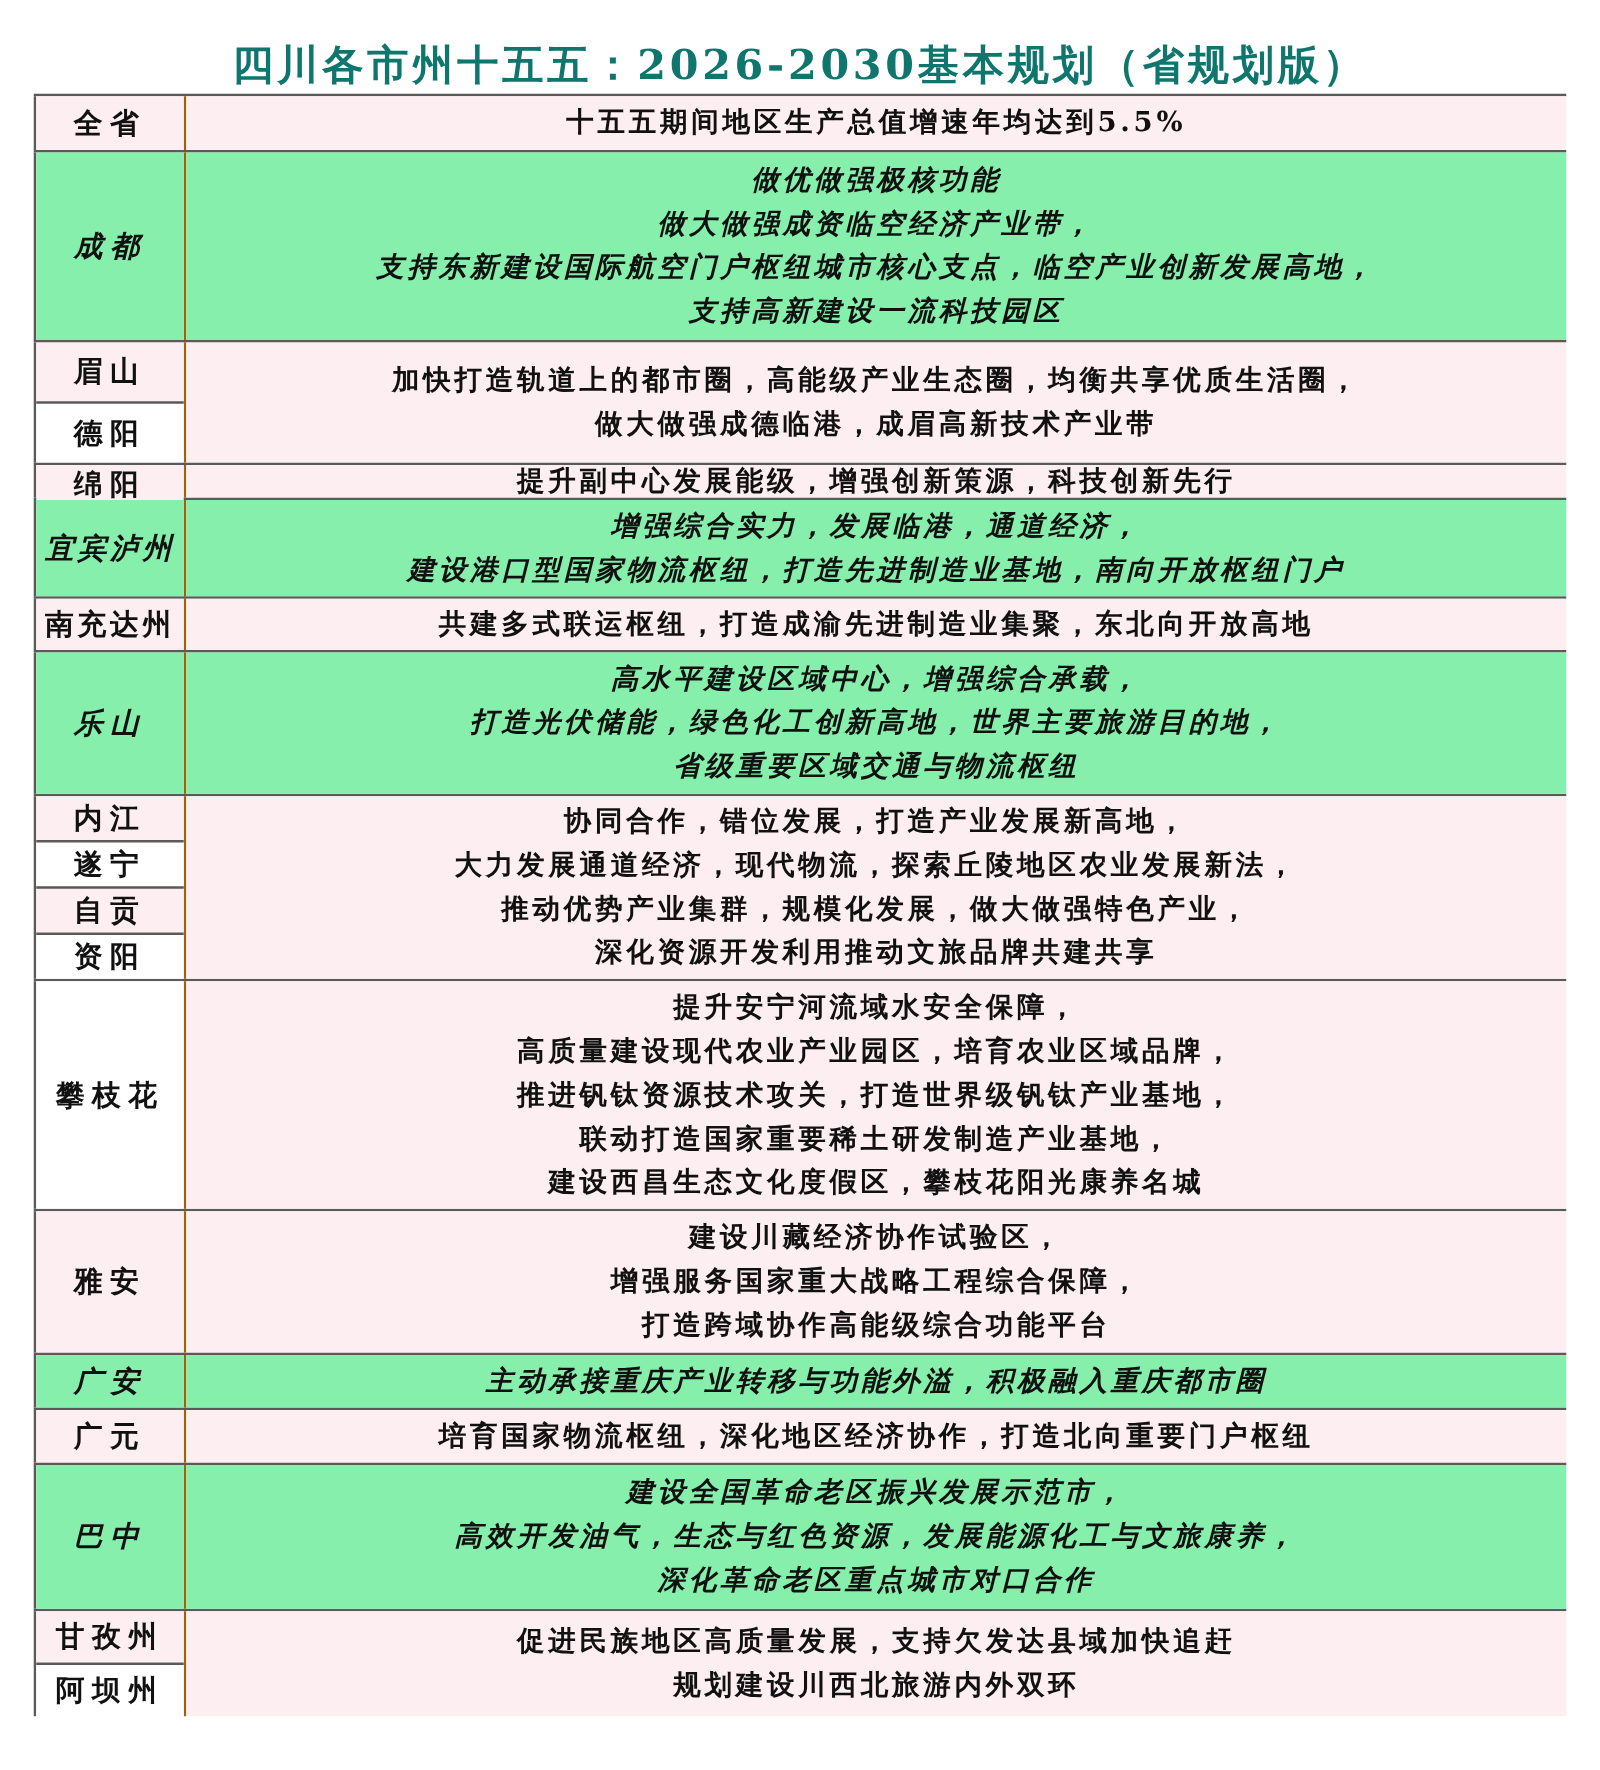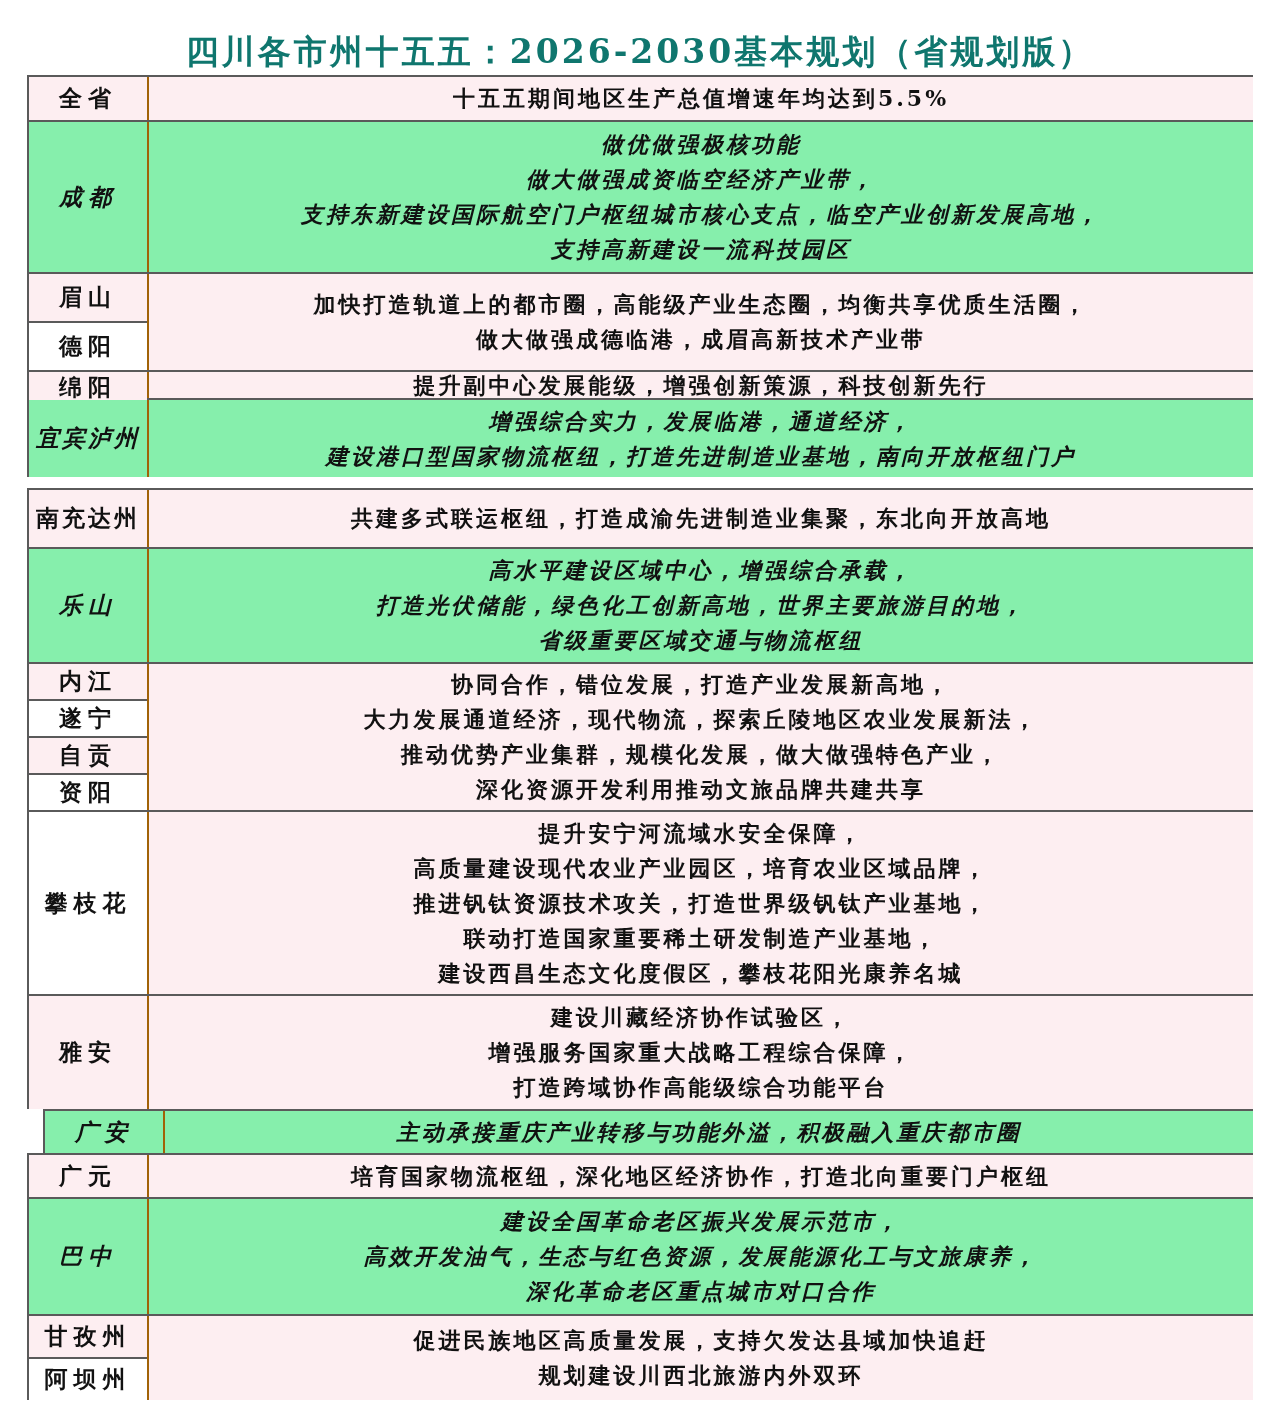--- a/index.html
+++ b/index.html
@@ -138,21 +138,21 @@
   <div class="row white" style="height:79px;">
     <div class="names">
       <div class="name-cell" style="letter-spacing:3px;">宜宾泸州</div>
     </div>
     <div class="content-cell">
       <span class="line">增强综合实力，发展临港，通道经济，</span>
       <span class="line">建设港口型国家物流枢纽，打造先进制造业基地，南向开放枢纽门户</span>
     </div>
   </div>
 
-  <div class="row pink" style="height:59px;margin-top:11px;">
+  <div class="row pink" style="height:43px;">
     <div class="names">
       <div class="name-cell" style="letter-spacing:3px;">南充达州</div>
     </div>
     <div class="content-cell">
       <span class="line">共建多式联运枢纽，打造成渝先进制造业集聚，东北向开放高地</span>
     </div>
   </div>
 
   <div class="row white" style="height:115px;">
     <div class="names">
@@ -197,21 +197,21 @@
     <div class="names">
       <div class="name-cell">雅安</div>
     </div>
     <div class="content-cell">
       <span class="line">建设川藏经济协作试验区，</span>
       <span class="line">增强服务国家重大战略工程综合保障，</span>
       <span class="line">打造跨域协作高能级综合功能平台</span>
     </div>
   </div>
 
-  <div class="row white" style="height:44px;margin-left:16px;">
+  <div class="row white" style="height:44px;">
     <div class="names">
       <div class="name-cell">广安</div>
     </div>
     <div class="content-cell">
       <span class="line">主动承接重庆产业转移与功能外溢，积极融入重庆都市圈</span>
     </div>
   </div>
 
   <div class="row pink" style="height:44px;">
     <div class="names">

